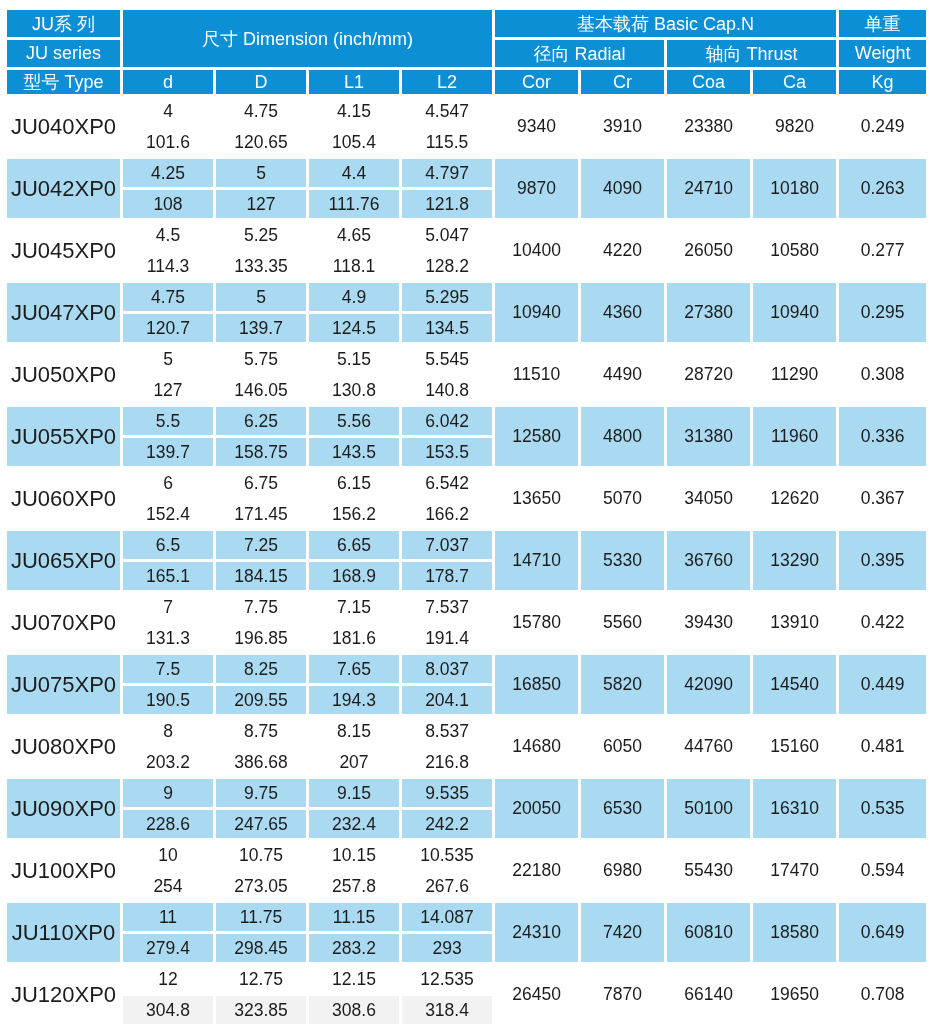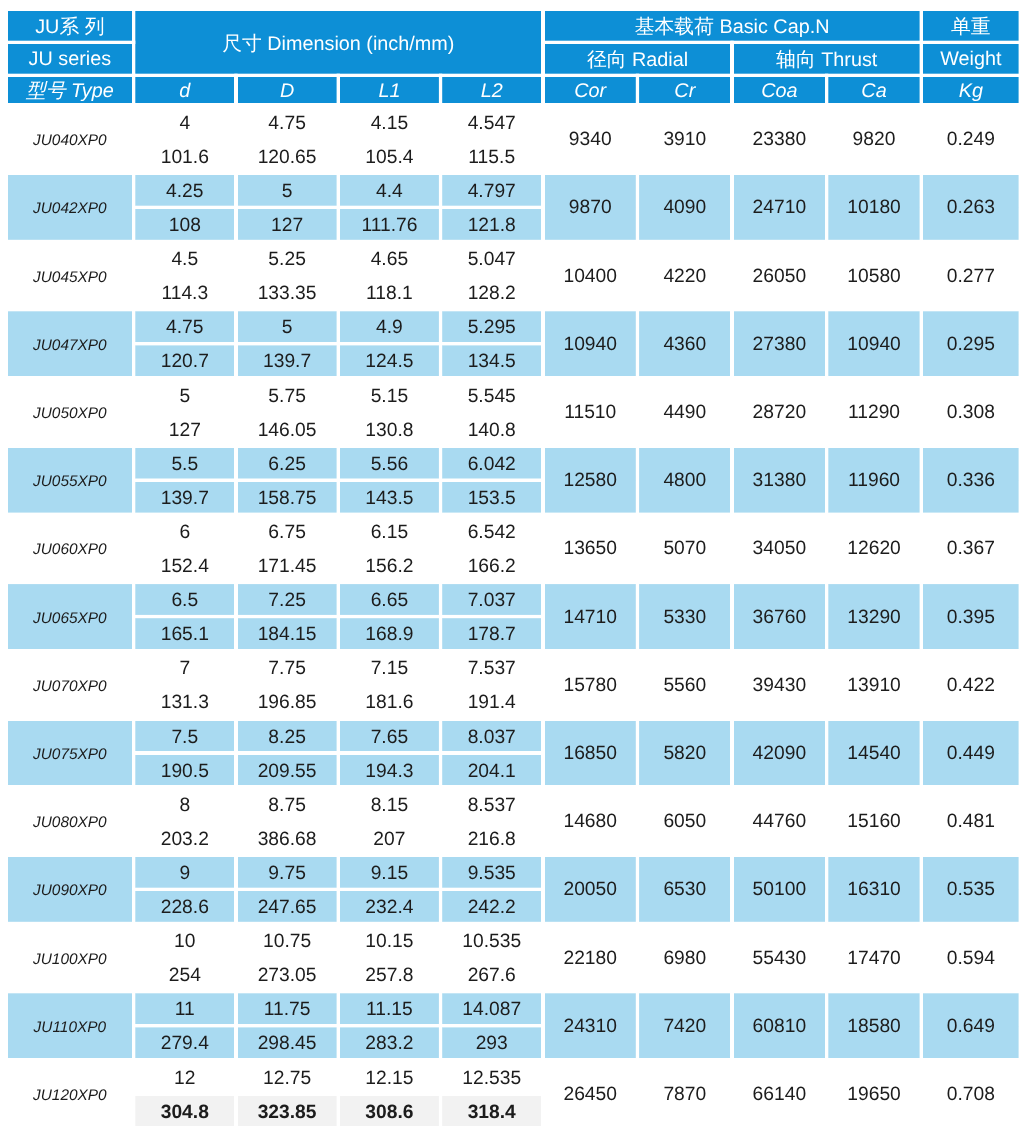--- a/index.html
+++ b/index.html
@@ -32,39 +32,36 @@
   
   table.spec thead th {
     background: var(--header-blue, #0d8fd6);
     color: #ffffff;
     font-weight: 400;
     font-size: 18px;
     height: 27px;
   }
   table.spec thead tr.hrow3 th {
     height: 24px;
-    font-style: italic;
   }
   
   table.spec tbody td {
     font-size: 17.5px;
     color: #1c1c1c;
     height: 28px;
     background: #ffffff;
   }
   table.spec tbody tr.blue td {
     background: var(--row-blue, #a9daf1);
   }
   table.spec tbody td.gray {
     background: var(--row-gray, #f2f2f2);
-    font-weight: bold;
   }
   table.spec tbody td.type {
-    font-size: 14px;
-    font-style: italic;
+    font-size: 22px;
   }
 </style>
 </head>
 <body>
 
 <div class="page">
   <table class="spec">
     <colgroup>
       <col style="width:116px">
       <col style="width:93px">

